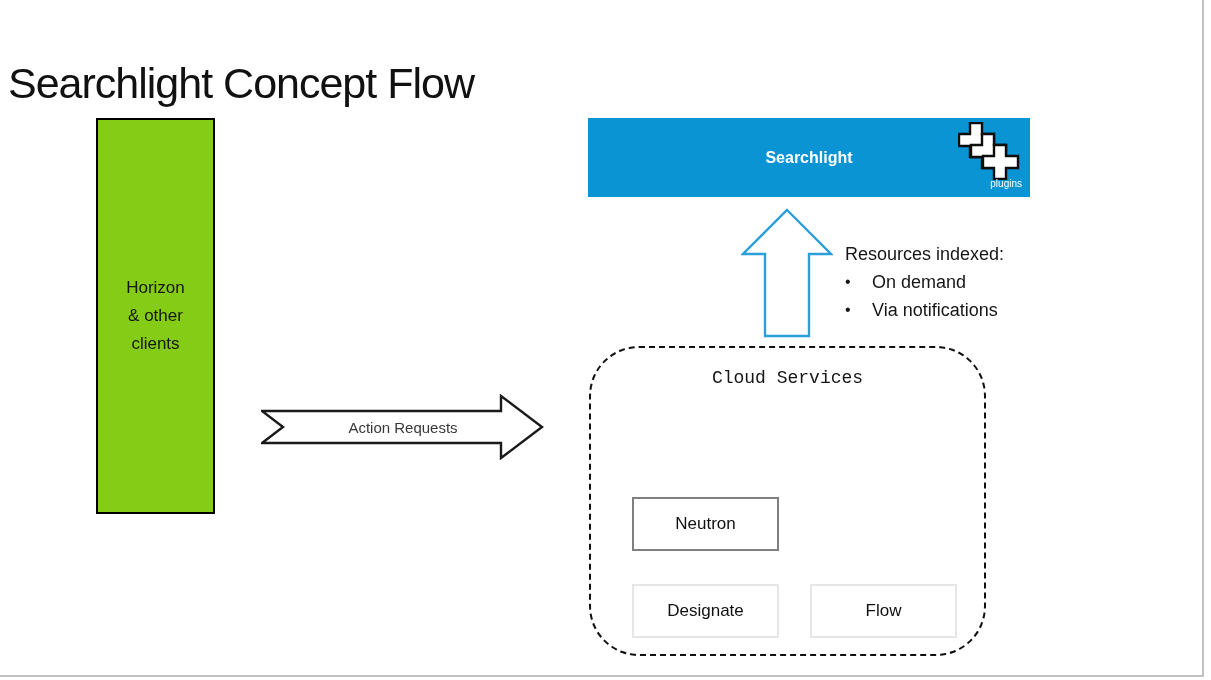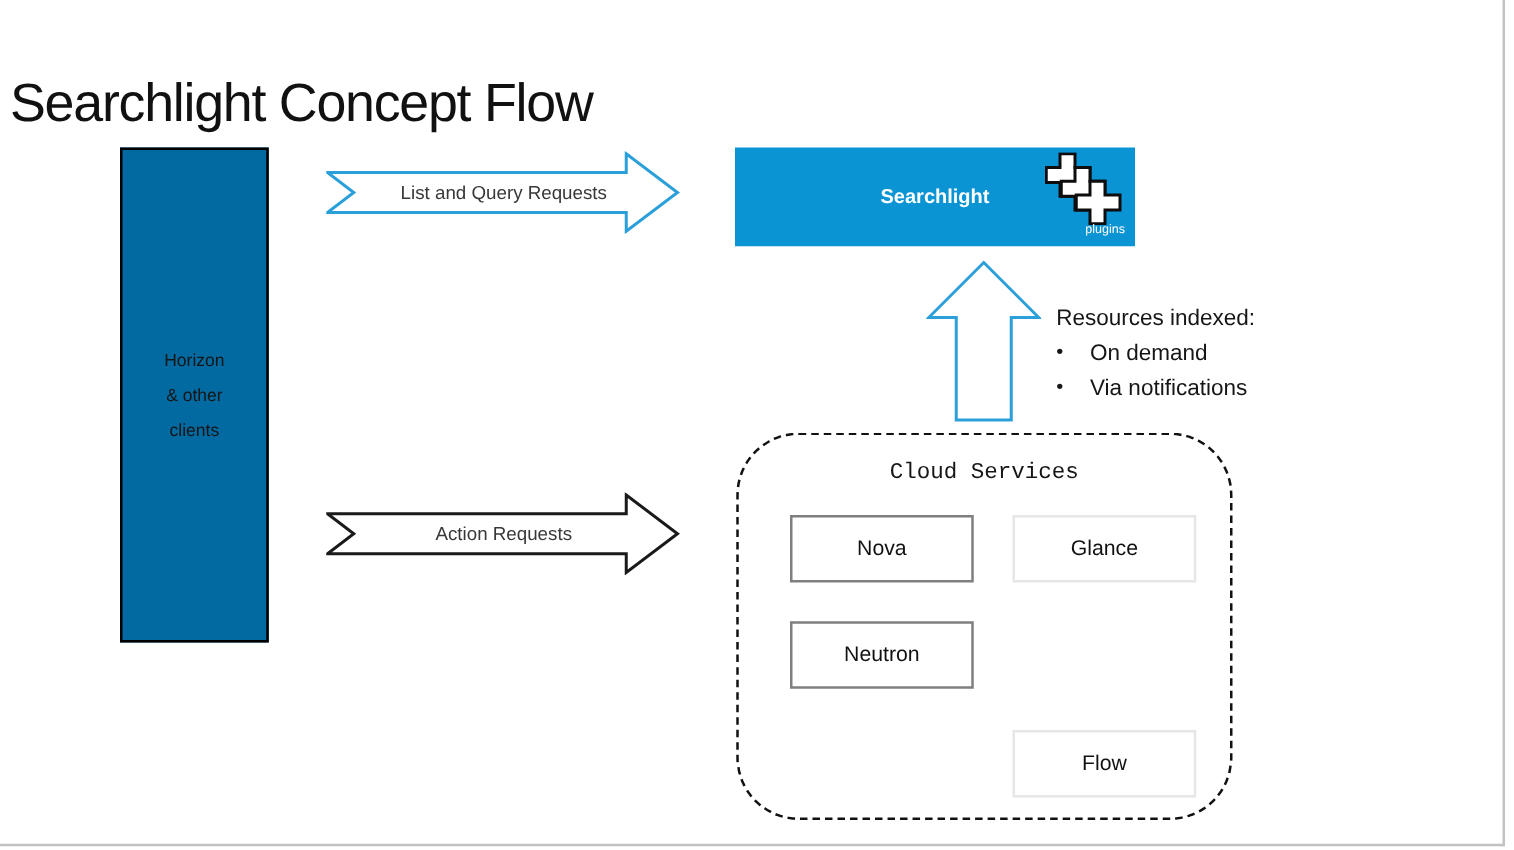--- a/index.html
+++ b/index.html
@@ -7,39 +7,39 @@
     position:relative;width:1211px;height:680px;background:#ffffff;overflow:hidden;
     font-family:"Liberation Sans",sans-serif;color:#1a1a1a;
   }
   .slide-title{
     position:absolute;left:8px;top:59px;font-size:43px;font-weight:300;
     letter-spacing:-1px;color:#111;white-space:nowrap;
   }
   
   .clients-box{
     position:absolute;left:96px;top:118px;width:119px;height:396px;
-    border:2px solid #000;box-sizing:border-box;background:#0369a1;
+    border:2px solid #000;box-sizing:border-box;background:#84cc16;
     display:flex;flex-direction:column;justify-content:center;align-items:center;
-    font-size:14px;line-height:28px;text-align:center;color:#161616;
+    font-size:17px;line-height:28px;text-align:center;color:#161616;
   }
   
   .arrow-wrap{position:absolute;}
   .arrow-wrap svg{position:absolute;left:0;top:0;display:block;}
   .arrow-label{
     position:absolute;left:0;top:0;width:100%;height:100%;
     display:flex;align-items:center;justify-content:center;
     font-size:15px;color:#383838;white-space:nowrap;
   }
   .arrow-right-blue{left:261px;top:121px;width:284px;height:66px;}
   .arrow-right-black{left:261px;top:394px;width:284px;height:66px;}
   .arrow-up-blue{left:741px;top:208px;width:92px;height:130px;}
   .arrow-shape{fill:#ffffff;stroke-width:2.4;stroke-linejoin:miter;}
   
   .searchlight-box{
-    position:absolute;left:588px;top:118px;width:320px;height:79px;
+    position:absolute;left:588px;top:118px;width:442px;height:79px;
     background:#0a94d4;box-sizing:border-box;
   }
   .searchlight-label{
     position:absolute;left:0;top:0;width:100%;height:100%;
     display:flex;align-items:center;justify-content:center;
     color:#ffffff;font-size:16px;font-weight:600;
   }
   .plugins-icon{position:absolute;right:10px;top:4px;width:62px;height:58px;}
   .plugins-icon path{fill:#ffffff;stroke:#0d0d0d;stroke-width:2.4;}
   .plugins-label{
@@ -76,26 +76,20 @@
 <div class="slide">
 
   <div class="slide-title">Searchlight Concept Flow</div>
 
   <div class="clients-box">
     <span>Horizon</span>
     <span>&amp; other</span>
     <span>clients</span>
   </div>
 
-  <div class="arrow-wrap arrow-right-blue">
-    <svg width="284" height="66" viewBox="0 0 284 66">
-      <path class="arrow-shape" stroke="#2b9fd9" d="M1,17 L240,17 L240,2 L281,33 L240,64 L240,49 L1,49 L22,33 Z"></path>
-    </svg>
-    <div class="arrow-label">List and Query Requests</div>
-  </div>
 
   <div class="arrow-wrap arrow-right-black">
     <svg width="284" height="66" viewBox="0 0 284 66">
       <path class="arrow-shape" stroke="#1a1a1a" d="M1,17 L240,17 L240,2 L281,33 L240,64 L240,49 L1,49 L22,33 Z"></path>
     </svg>
     <div class="arrow-label">Action Requests</div>
   </div>
 
   <div class="arrow-wrap arrow-up-blue">
     <svg width="92" height="130" viewBox="0 0 92 130">
@@ -120,22 +114,21 @@
       <span>On demand</span>
     </div>
     <div class="resources-row">
       <span class="resources-bullet">•</span>
       <span>Via notifications</span>
     </div>
   </div>
 
   <div class="cloud-box">
     <div class="cloud-title">Cloud Services</div>
-    <div class="svc dark r1 c1">Nova</div>
-    <div class="svc light r1 c2">Glance</div>
     <div class="svc dark r2 c1">Neutron</div>
+    <div class="svc light r3 c1">Designate</div>
     <div class="svc light r3 c2">Flow</div>
   </div>
 
   <div class="edge-right"></div>
   <div class="edge-bottom"></div>
 
 </div>
 
 </body></html>

